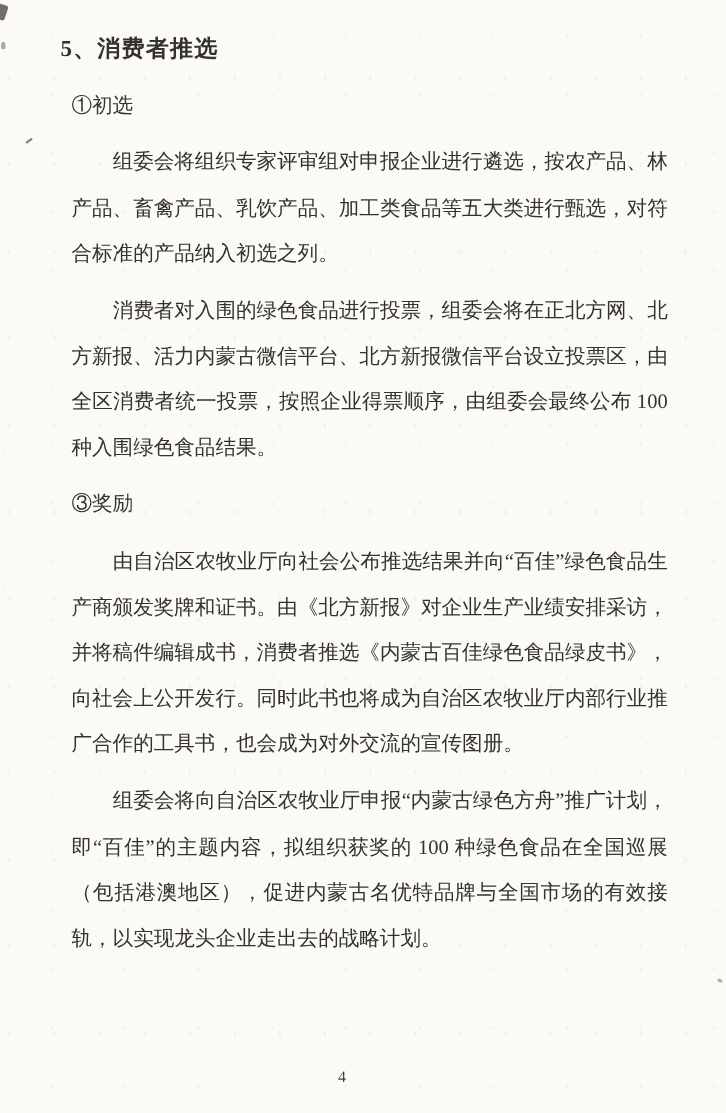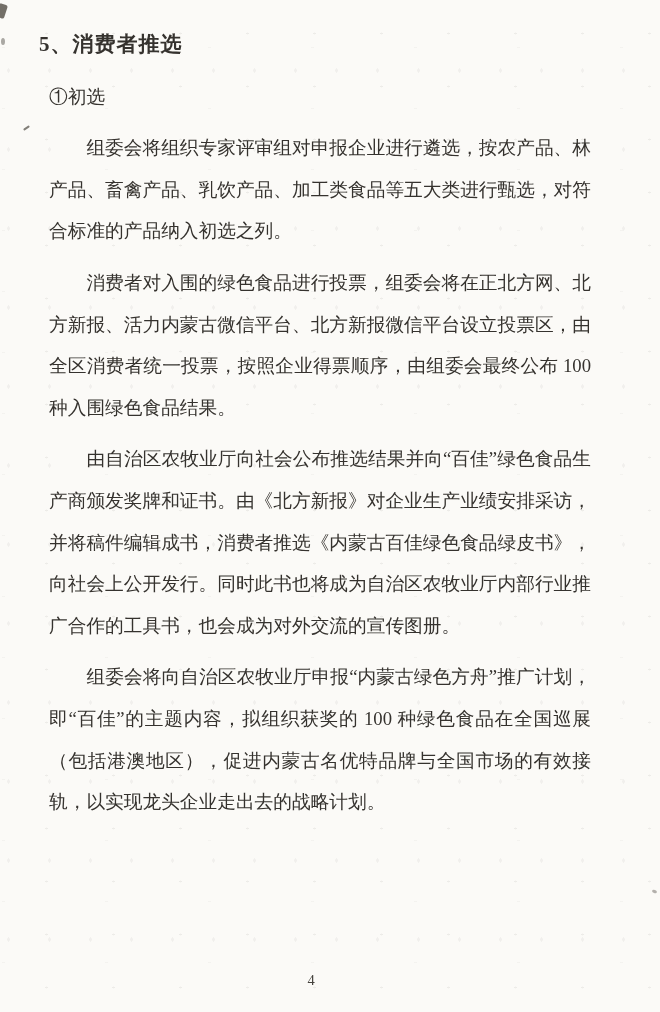--- a/index.html
+++ b/index.html
@@ -14,21 +14,21 @@
       radial-gradient(rgba(110,105,98,0.07) 1px, transparent 1.4px),
       radial-gradient(rgba(110,105,98,0.05) 1px, transparent 1.5px);
     background-size: 67px 53px, 41px 79px, 103px 61px;
     background-position: 13px 7px, 29px 31px, 55px 17px;
     font-family: "Liberation Serif", "DejaVu Serif", serif;
     color: #35322e;
   }
   .page { position: absolute; inset: 0; }
   .content {
     position: absolute;
-    left: 39px;
+    left: 55px;
     top: 24px;
     width: 562px;
   }
   .doc-heading {
     margin: 0;
     font-size: 21px;
     font-weight: bold;
     line-height: 41.6px;
     letter-spacing: 1px;
     text-align: left;
@@ -80,20 +80,21 @@
   <div class="artifact artifact-edge"></div>
   <div class="artifact artifact-tick"></div>
   <div class="artifact artifact-right"></div>
 
   <div class="content">
     <h1 class="doc-heading">5、消费者推选</h1>
     <div>
         <p class="block subheading">①初选</p>
         <p class="block paragraph">组委会将组织专家评审组对申报企业进行遴选，按农产品、林产品、畜禽产品、乳饮产品、加工类食品等五大类进行甄选，对符合标准的产品纳入初选之列。</p>
         <p class="block paragraph">消费者对入围的绿色食品进行投票，组委会将在正北方网、北方新报、活力内蒙古微信平台、北方新报微信平台设立投票区，由全区消费者统一投票，按照企业得票顺序，由组委会最终公布 100 种入围绿色食品结果。</p>
+        <p class="block subheading">③奖励</p>
         <p class="block paragraph">由自治区农牧业厅向社会公布推选结果并向“百佳”绿色食品生产商颁发奖牌和证书。由《北方新报》对企业生产业绩安排采访，并将稿件编辑成书，消费者推选《内蒙古百佳绿色食品绿皮书》，向社会上公开发行。同时此书也将成为自治区农牧业厅内部行业推广合作的工具书，也会成为对外交流的宣传图册。</p>
         <p class="block paragraph">组委会将向自治区农牧业厅申报“内蒙古绿色方舟”推广计划，即“百佳”的主题内容，拟组织获奖的 100 种绿色食品在全国巡展（包括港澳地区），促进内蒙古名优特品牌与全国市场的有效接轨，以实现龙头企业走出去的战略计划。</p>
       </div>
   </div>
 
   <div class="footer">
     <span>4</span>
   </div>
 
 </div>

